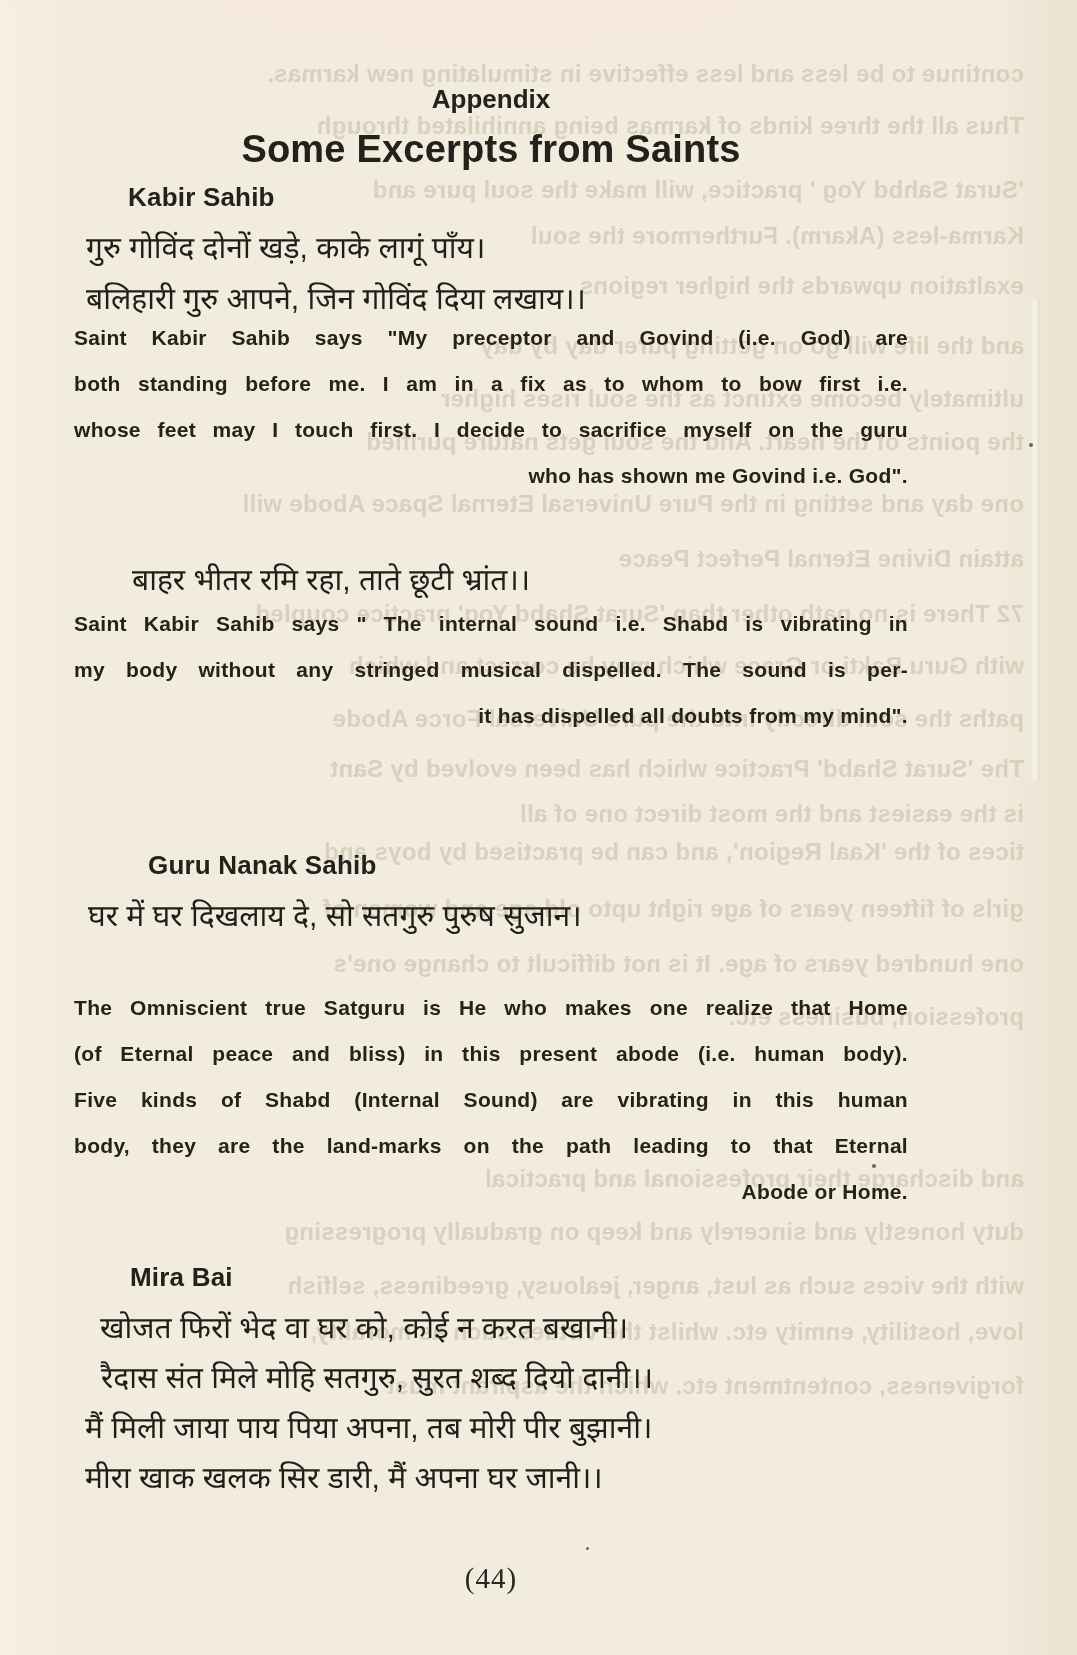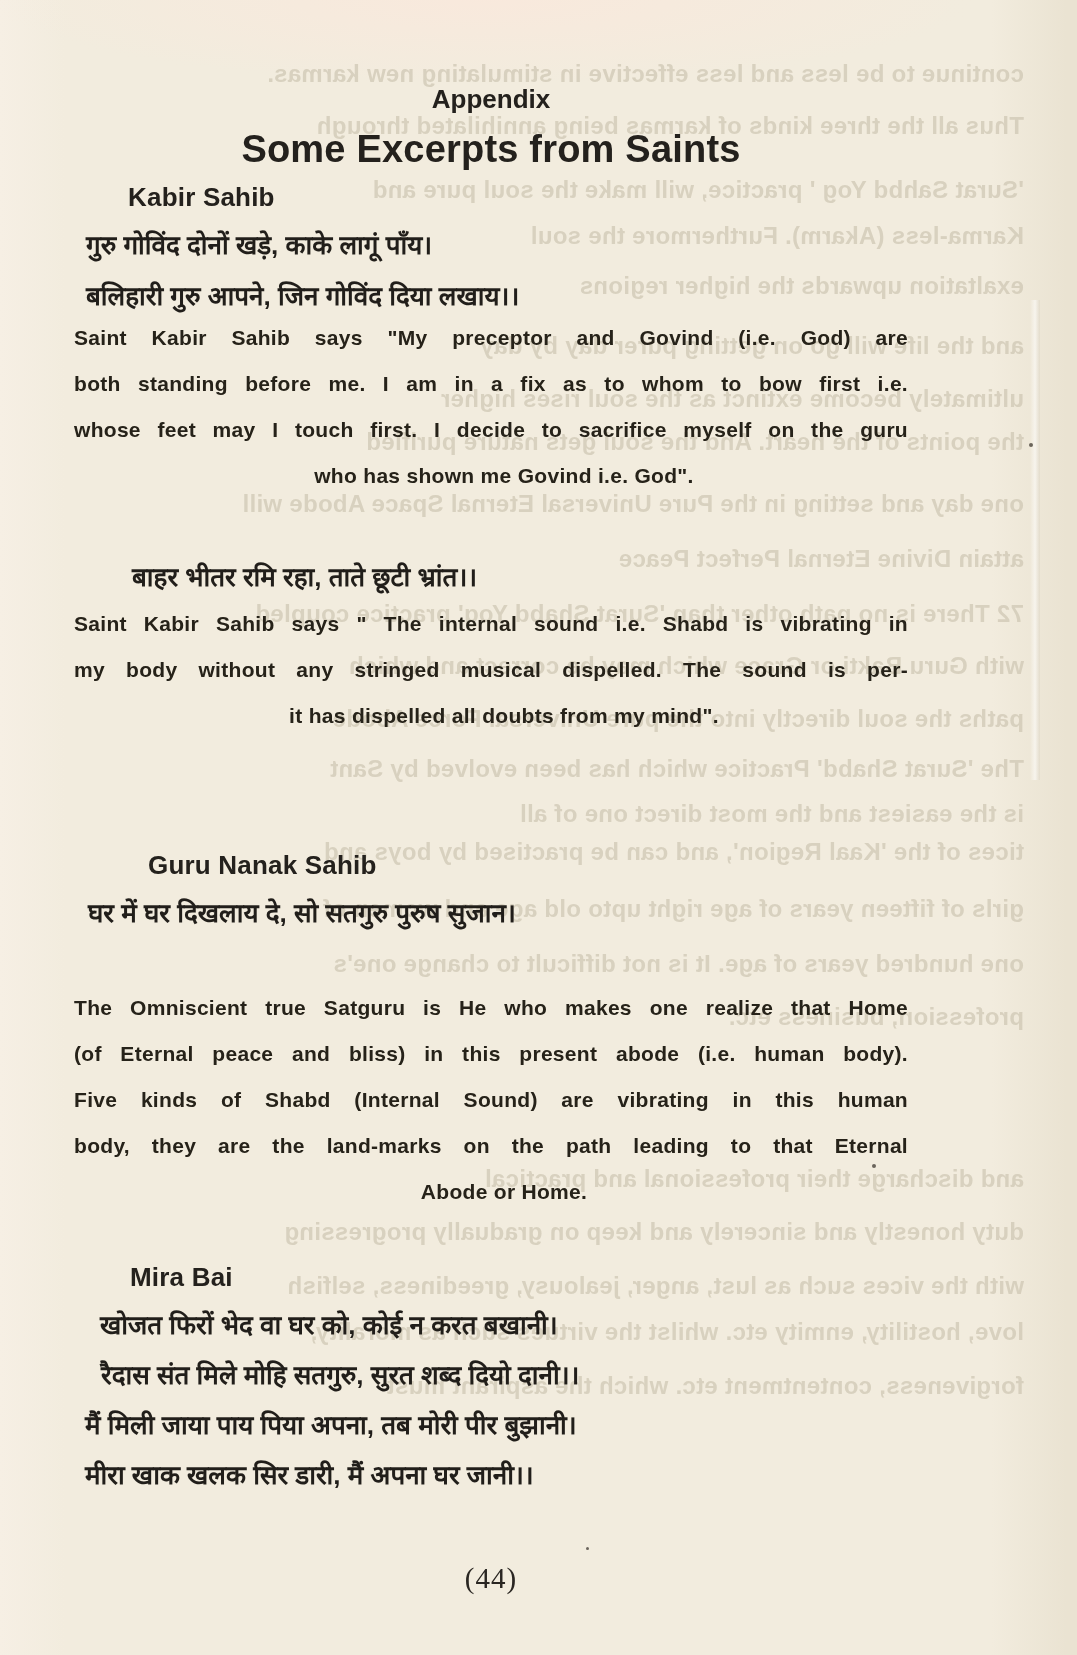--- a/index.html
+++ b/index.html
@@ -35,32 +35,32 @@
   .subtitle{
     position:absolute;left:74px;width:834px;text-align:center;
     font-weight:bold;font-size:38px;letter-spacing:.2px;
   }
   .saint-heading{
     position:absolute;
     font-weight:bold;font-size:26px;letter-spacing:.2px;
   }
   .hindi-line{
     position:absolute;
-    font-weight:bold;font-size:26px;
+    font-weight:normal;font-size:30px;
     white-space:nowrap;
     color:#211e1a;
   }
   .eng{
     position:absolute;left:74px;width:834px;
     font-weight:bold;font-size:21px;letter-spacing:.3px;
     line-height:46px;
     color:#262219;
   }
   .eng .jl{text-align:justify;text-align-last:justify;}
-  .eng .ll{text-align:center;margin-left:26px;}
+  .eng .ll{text-align:right;margin-left:26px;}
   .pageno{
     position:absolute;left:74px;width:834px;text-align:center;
     font-family:"Liberation Serif", serif;
     font-size:29px;color:#2a2622;letter-spacing:1px;
   }
 </style>
 </head>
 <body>
 
 <div class="page">

